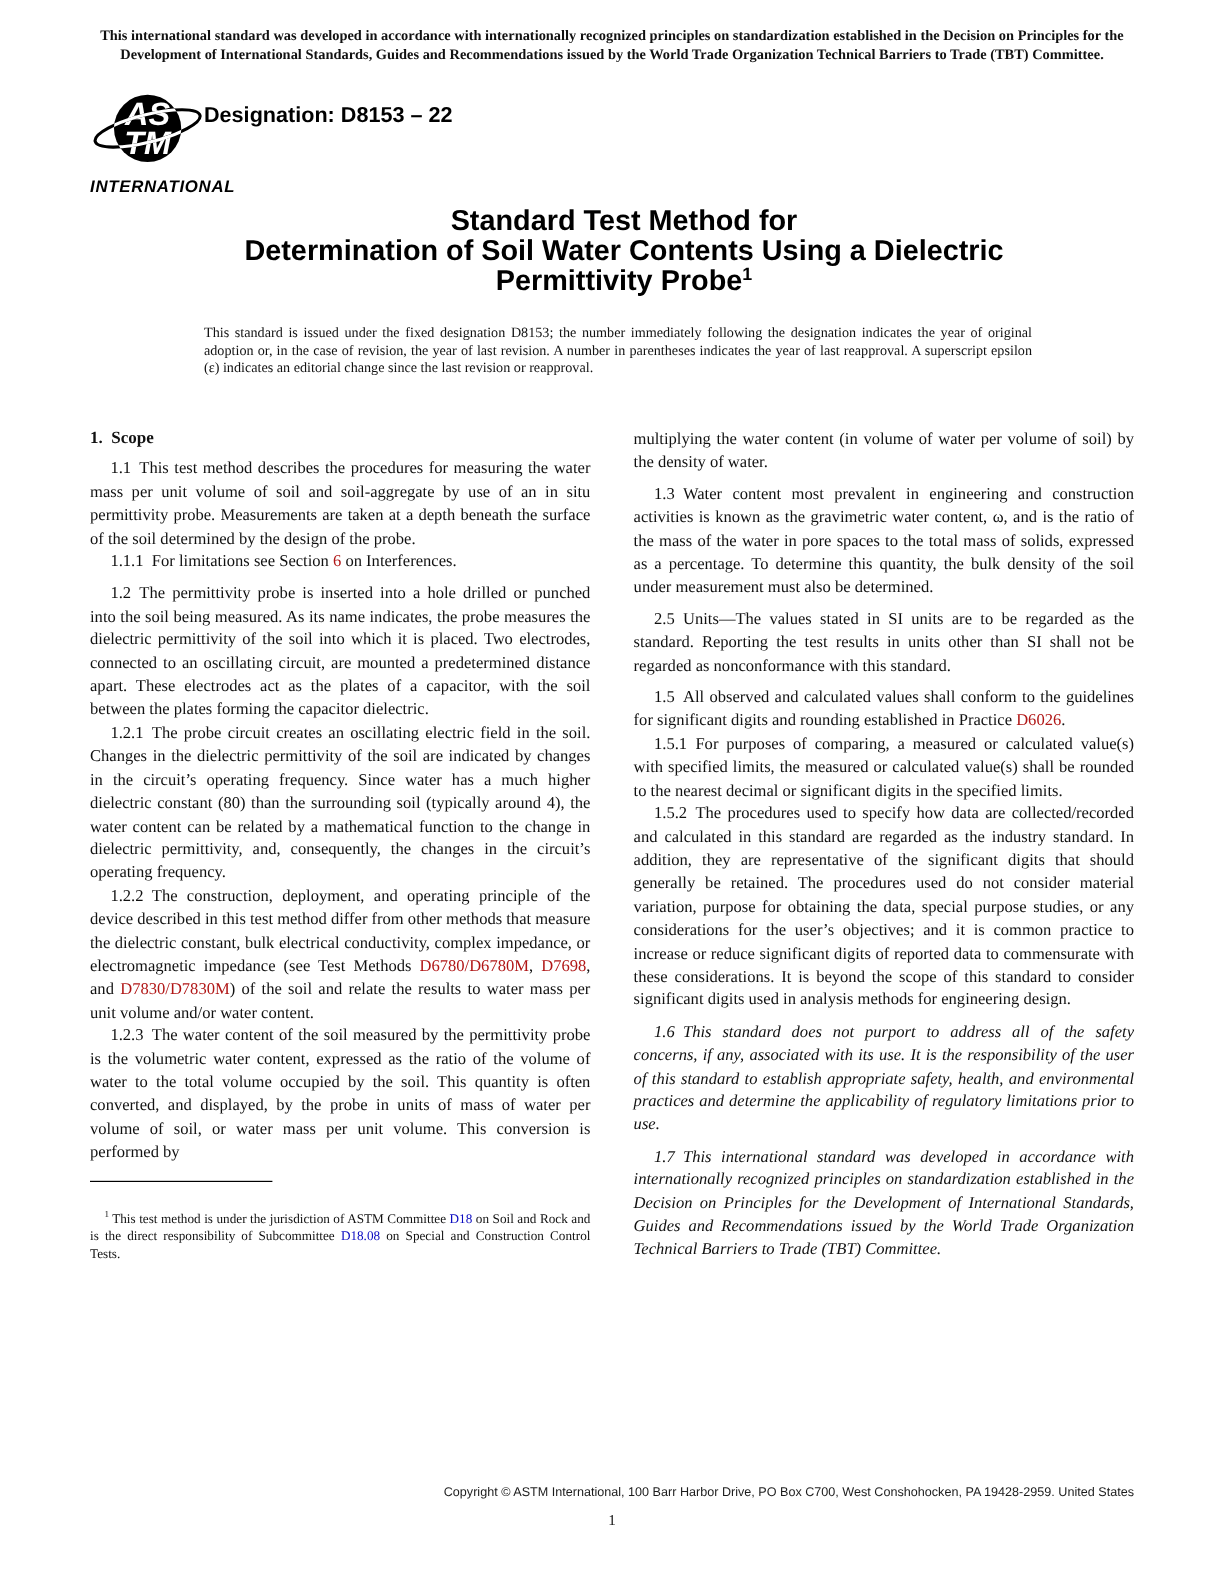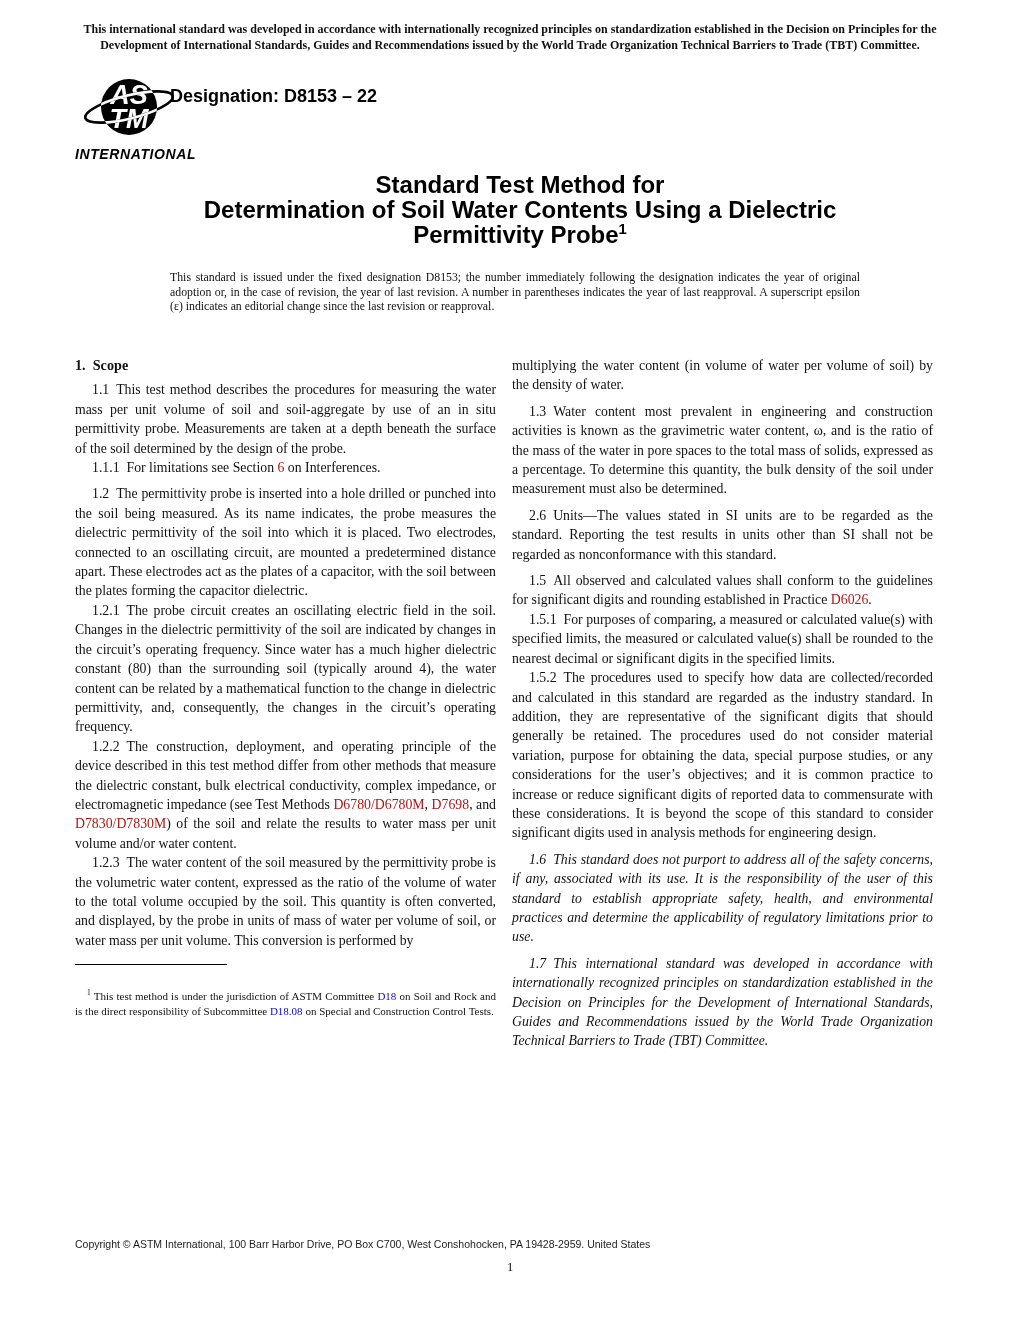--- a/index.html
+++ b/index.html
@@ -14,21 +14,21 @@
     font-family:"Liberation Serif", serif;
     color:var(--ink);
     overflow:hidden;
   }
   .top-notice{
     position:absolute;top:22px;left:75px;width:870px;
     font-size:12px;line-height:15.5px;font-weight:bold;
     text-align:center;
   }
   .header-row{position:absolute;top:74px;left:75px;height:90px;}
-  .logo{width:100px;position:absolute;top:0;left:0;text-align:right;}
+  .logo{width:100px;position:absolute;top:0;left:0;}
   .logo-intl{
     font-family:"Liberation Sans", sans-serif;
     font-weight:bold;font-style:italic;font-size:14px;letter-spacing:0.6px;
     margin-top:-4px;color:#000;
   }
   .designation{
     position:absolute;left:95px;top:12px;white-space:nowrap;
     font-family:"Liberation Sans", sans-serif;
     font-weight:bold;font-size:18px;color:#000;
   }
@@ -37,21 +37,21 @@
     font-family:Liberation Sans, sans-serif;
     font-weight:bold;font-size:24px;line-height:25px;color:#000;text-align:center;
   }
   .title-sup{vertical-align:super;font-size:62%;line-height:0;}
   .issued-note{
     position:absolute;top:270px;left:170px;width:690px;
     font-size:11.8px;line-height:14.6px;text-align:justify;
   }
   .body-columns{
     position:absolute;top:356px;left:75px;width:870px;
-    display:flex;gap:16px;
+    display:flex;gap:36px;
   }
   .col{width:421px;font-size:13.8px;line-height:19.4px;text-align:justify;}
   .section-heading{
     font-weight:bold;font-size:14.2px;margin-bottom:5px;
   }
   .body-p{text-indent:17px;}
   .body-p.flush{text-indent:0;}
   .body-p.spaced{margin-top:7px;}
   .body-p.italic{font-style:italic;}
   .seg-red{color:var(--red);}
@@ -59,21 +59,21 @@
   .seg-i{}
   .seg-sup{vertical-align:super;font-size:68%;line-height:0;}
   .footnote-block{margin-top:14px;}
   .footnote-rule{width:152px;border-top:1.3px solid #000;margin-bottom:6px;}
   .footnote-p{
     font-size:11px;line-height:14.6px;text-align:justify;text-indent:12px;margin-top:24px;
   }
   .footer-copyright{
     position:absolute;top:1238px;left:75px;width:870px;
     font-family:"Liberation Sans", sans-serif;
-    font-size:10.5px;color:#1c1c1c;text-align:left;
+    font-size:10.5px;color:#1c1c1c;text-align:right;
   }
   .page-number{
     position:absolute;top:1260px;left:0;width:1020px;text-align:center;
     font-size:12.5px;
   }
 </style>
 </head>
 <body>
 
 <div class="top-notice">This international standard was developed in accordance with internationally recognized principles on standardization established in the Decision on Principles for the Development of International Standards, Guides and Recommendations issued by the World Trade Organization Technical Barriers to Trade (TBT) Committee.</div>
@@ -118,21 +118,21 @@
     <p class="body-p"><span>1.2.2 The construction, deployment, and operating principle of the device described in this test method differ from other methods that measure the dielectric constant, bulk electrical conductivity, complex impedance, or electromagnetic impedance (see Test Methods </span><span class="seg-red">D6780/D6780M</span><span>, </span><span class="seg-red">D7698</span><span>, and </span><span class="seg-red">D7830/D7830M</span><span>) of the soil and relate the results to water mass per unit volume and/or water content.</span></p>
     <p class="body-p"><span>1.2.3 The water content of the soil measured by the permittivity probe is the volumetric water content, expressed as the ratio of the volume of water to the total volume occupied by the soil. This quantity is often converted, and displayed, by the probe in units of mass of water per volume of soil, or water mass per unit volume. This conversion is performed by</span></p>
     <div class="footnote-block">
       <div class="footnote-rule"></div>
       <p class="footnote-p"><span class="seg-sup">1</span><span> This test method is under the jurisdiction of ASTM Committee </span><span class="seg-blue">D18</span><span> on Soil and Rock and is the direct responsibility of Subcommittee </span><span class="seg-blue">D18.08</span><span> on Special and Construction Control Tests.</span></p>
     </div>
   </div>
   <div class="col">
     <p class="body-p flush"><span>multiplying the water content (in volume of water per volume of soil) by the density of water.</span></p>
     <p class="body-p spaced"><span>1.3 Water content most prevalent in engineering and construction activities is known as the gravimetric water content, ω, and is the ratio of the mass of the water in pore spaces to the total mass of solids, expressed as a percentage. To determine this quantity, the bulk density of the soil under measurement must also be determined.</span></p>
-    <p class="body-p spaced"><span>2.6 </span><span class="seg-i">Units</span><span>—The values stated in SI units are to be regarded as the standard. Reporting the test results in units other than SI shall not be regarded as nonconformance with this standard.</span></p>
+    <p class="body-p spaced"><span>2.5 </span><span class="seg-i">Units</span><span>—The values stated in SI units are to be regarded as the standard. Reporting the test results in units other than SI shall not be regarded as nonconformance with this standard.</span></p>
     <p class="body-p spaced"><span>1.5 All observed and calculated values shall conform to the guidelines for significant digits and rounding established in Practice </span><span class="seg-red">D6026</span><span>.</span></p>
     <p class="body-p"><span>1.5.1 For purposes of comparing, a measured or calculated value(s) with specified limits, the measured or calculated value(s) shall be rounded to the nearest decimal or significant digits in the specified limits.</span></p>
     <p class="body-p"><span>1.5.2 The procedures used to specify how data are collected/recorded and calculated in this standard are regarded as the industry standard. In addition, they are representative of the significant digits that should generally be retained. The procedures used do not consider material variation, purpose for obtaining the data, special purpose studies, or any considerations for the user’s objectives; and it is common practice to increase or reduce significant digits of reported data to commensurate with these considerations. It is beyond the scope of this standard to consider significant digits used in analysis methods for engineering design.</span></p>
     <p class="body-p spaced italic"><span>1.6 This standard does not purport to address all of the safety concerns, if any, associated with its use. It is the responsibility of the user of this standard to establish appropriate safety, health, and environmental practices and determine the applicability of regulatory limitations prior to use.</span></p>
     <p class="body-p spaced italic"><span>1.7 This international standard was developed in accordance with internationally recognized principles on standardization established in the Decision on Principles for the Development of International Standards, Guides and Recommendations issued by the World Trade Organization Technical Barriers to Trade (TBT) Committee.</span></p>
   </div>
 </div>
 
 <div class="footer-copyright">Copyright © ASTM International, 100 Barr Harbor Drive, PO Box C700, West Conshohocken, PA 19428-2959. United States</div>
 <div class="page-number">1</div>

